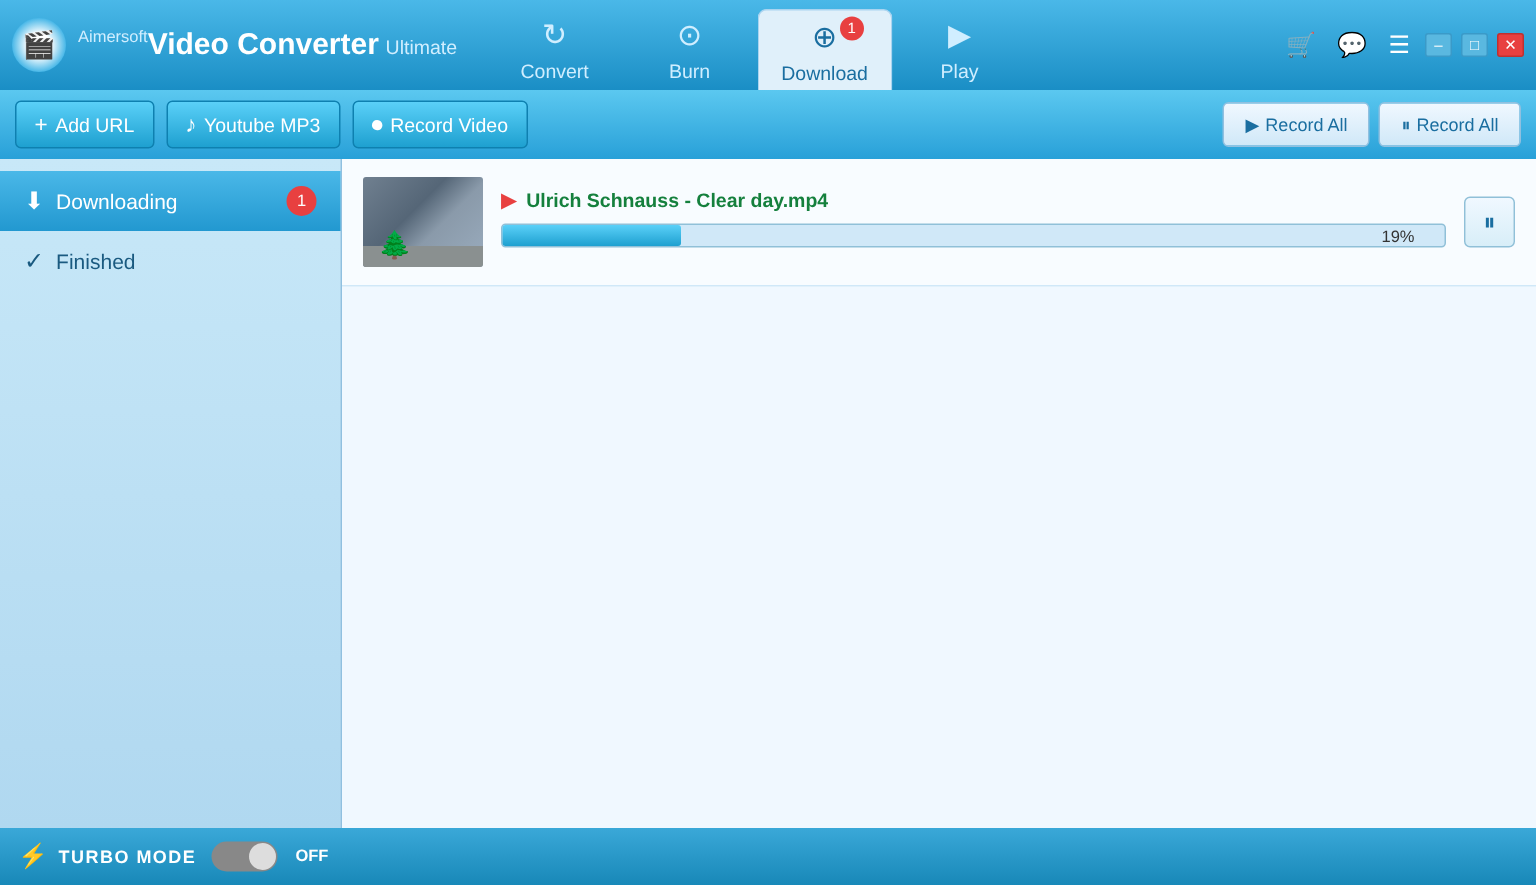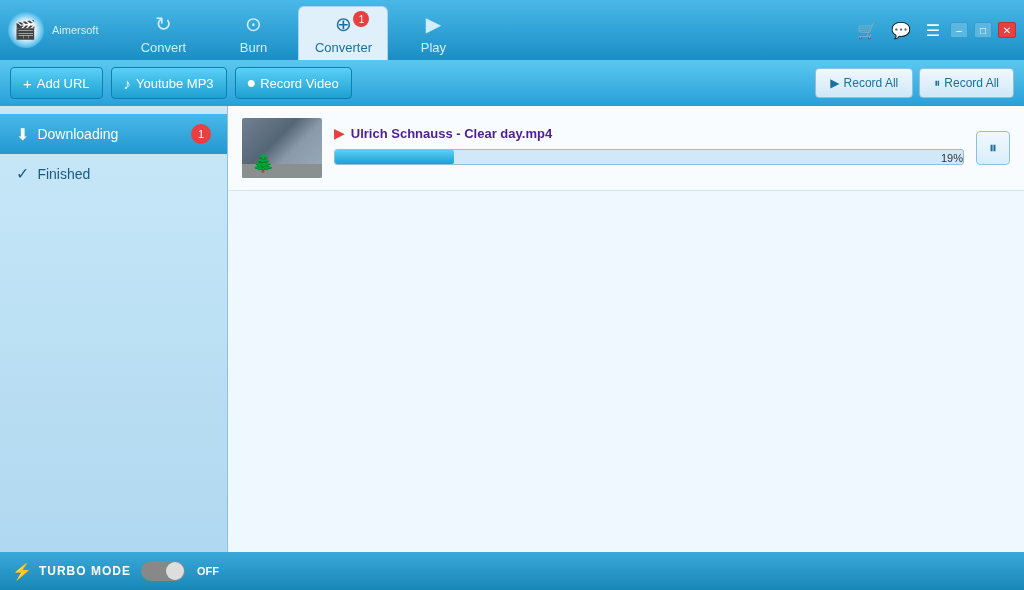--- a/index.html
+++ b/index.html
@@ -228,39 +228,39 @@
       gap: 6px;
       margin-bottom: 8px;
     }
     .yt-icon {
       color: #e84040;
       font-size: 14px;
     }
     .download-title {
       font-size: 13px;
       font-weight: bold;
-      color: #4c1d95;
+      color: #15803d;
     }
     .progress-bar-wrap {
       background: #d0e8f8;
       border: 1px solid #90c0d8;
       border-radius: 3px;
       height: 16px;
       width: 100%;
       position: relative;
       margin-bottom: 6px;
     }
     .progress-bar-fill {
       background: linear-gradient(to bottom, #5ad0f8, #1ea0d0);
       height: 100%;
       border-radius: 2px;
     }
     .progress-pct {
       position: absolute;
-      right: 0;
+      right: 20px;
       top: 0;
       font-size: 11px;
       color: #333;
       line-height: 16px;
     }
     .download-meta {
       font-size: 11px;
       color: #557090;
     }
     .pause-btn {
@@ -317,35 +317,39 @@
       margin-left: 2px;
     }
   </style>
 </head>
 <body>
 
 <div class="title-bar">
   <div class="app-logo">🎬</div>
   <div class="app-title-block">
     <span class="app-title-top">Aimersoft</span>
+    <div>
+      <span class="app-title-main">Video Converter</span>
+      <span class="app-title-main"> <span style="font-size:13px;font-weight:normal;color:#d0eeff">Ultimate</span></span>
+    </div>
   </div>
 
   <div class="nav-tabs">
     <div class="nav-tab">
       <span class="tab-icon">↻</span>
       <span>Convert</span>
     </div>
     <div class="nav-tab">
       <span class="tab-icon">⊙</span>
       <span>Burn</span>
     </div>
     <div class="nav-tab active">
       <span class="tab-icon">⊕</span>
       <span class="tab-badge">1</span>
-      <span>Converter</span>
+      <span>Download</span>
     </div>
     <div class="nav-tab">
       <span class="tab-icon">▶</span>
       <span>Play</span>
     </div>
   </div>
 
   <div class="title-bar-right">
     <span class="tb-icon">🛒</span>
     <span class="tb-icon">💬</span>

